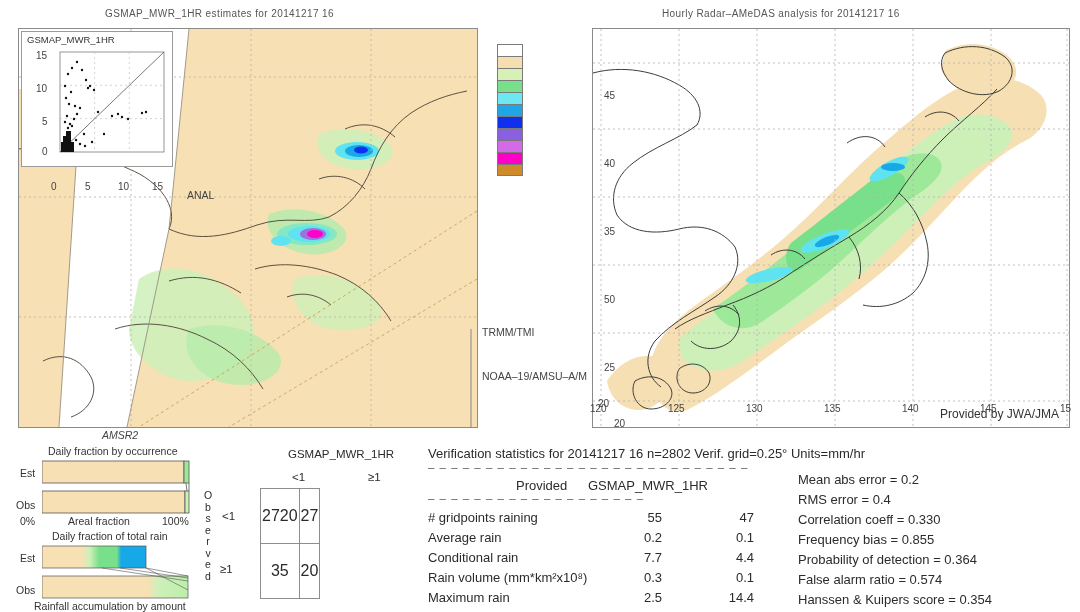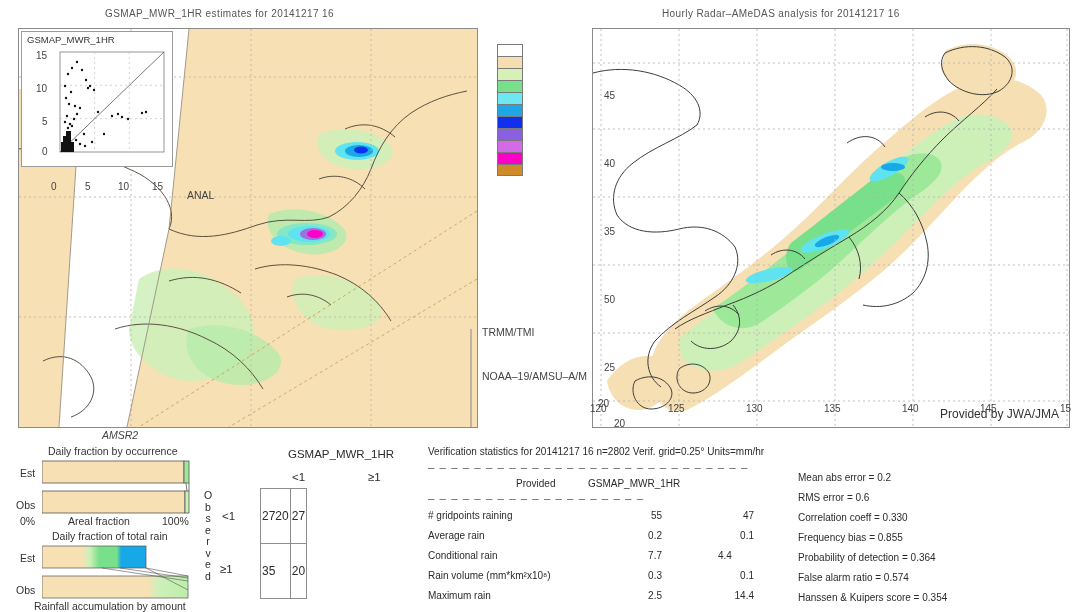--- a/index.html
+++ b/index.html
@@ -6,23 +6,23 @@
   body{width:1080px;height:612px;position:relative;overflow:hidden;
        font-family:"Liberation Sans", sans-serif;color:#3a3a3a;}
   .abs{position:absolute;}
   .ttl{font-size:10px;color:#555;letter-spacing:.4px;white-space:nowrap;}
   .mapframe{border:1px solid #8a8a8a;background:#eab308;box-sizing:border-box;position:absolute;overflow:hidden;}
   .lbl{position:absolute;font-size:10.5px;color:#444;white-space:nowrap;}
   .swatch{width:26px;height:12px;border:1px solid #7a7a7a;border-bottom:none;box-sizing:border-box;}
   .swatch:last-child{border-bottom:1px solid #7a7a7a;}
   .cbtext{font-size:9.5px;color:#777;line-height:12px;height:12px;white-space:nowrap;padding-left:5px;}
   table.cont{border-collapse:collapse;}
-  table.cont td{border:1px solid #8d8d8d;width:78px;height:52px;
-       font-size:12px;color:#2b2b2b;}
-  .statline{font-size:10px;color:#2b2b2b;white-space:nowrap;}
+  table.cont td{border:1px solid #8d8d8d;width:78px;height:52px;text-align:center;
+       font-size:16px;color:#2b2b2b;}
+  .statline{font-size:13px;color:#2b2b2b;white-space:nowrap;}
   .barlbl{font-size:10.5px;color:#333;}
   .small{font-size:10px;color:#444;}
   .vletter{font-size:10.5px;line-height:11.5px;color:#2b2b2b;text-align:center;}
   svg{display:block;}
 </style>
 </head>
 <body>
 
 <div class="abs ttl" style="left:105px;top:8px;">GSMAP_MWR_1HR estimates for 20141217 16</div>
 
@@ -361,31 +361,31 @@
   <div class="abs statline" style="left:0px;top:64px;"># gridpoints raining</div>
   <div class="abs statline" style="left:198px;top:64px;width:36px;text-align:right;">55</div>
   <div class="abs statline" style="left:290px;top:64px;width:36px;text-align:right;">47</div>
 
   <div class="abs statline" style="left:0px;top:84px;">Average rain</div>
   <div class="abs statline" style="left:198px;top:84px;width:36px;text-align:right;">0.2</div>
   <div class="abs statline" style="left:290px;top:84px;width:36px;text-align:right;">0.1</div>
 
   <div class="abs statline" style="left:0px;top:104px;">Conditional rain</div>
   <div class="abs statline" style="left:198px;top:104px;width:36px;text-align:right;">7.7</div>
-  <div class="abs statline" style="left:290px;top:104px;width:36px;text-align:left;">4.4</div>
+  <div class="abs statline" style="left:290px;top:104px;width:36px;text-align:right;">4.4</div>
 
   <div class="abs statline" style="left:0px;top:124px;">Rain volume (mm*km²x10⁸)</div>
   <div class="abs statline" style="left:198px;top:124px;width:36px;text-align:right;">0.3</div>
   <div class="abs statline" style="left:290px;top:124px;width:36px;text-align:right;">0.1</div>
 
   <div class="abs statline" style="left:0px;top:144px;">Maximum rain</div>
   <div class="abs statline" style="left:198px;top:144px;width:36px;text-align:right;">2.5</div>
   <div class="abs statline" style="left:290px;top:144px;width:36px;text-align:right;">14.4</div>
 
   <div class="abs statline" style="left:370px;top:26px;">Mean abs error = 0.2</div>
-  <div class="abs statline" style="left:370px;top:46px;">RMS error = 0.6</div>
+  <div class="abs statline" style="left:370px;top:46px;">RMS error = 0.4</div>
   <div class="abs statline" style="left:370px;top:66px;">Correlation coeff = 0.330</div>
   <div class="abs statline" style="left:370px;top:86px;">Frequency bias = 0.855</div>
   <div class="abs statline" style="left:370px;top:106px;">Probability of detection = 0.364</div>
   <div class="abs statline" style="left:370px;top:126px;">False alarm ratio = 0.574</div>
   <div class="abs statline" style="left:370px;top:146px;">Hanssen &amp; Kuipers score = 0.354</div>
 
 </div>
 
 </body></html>

